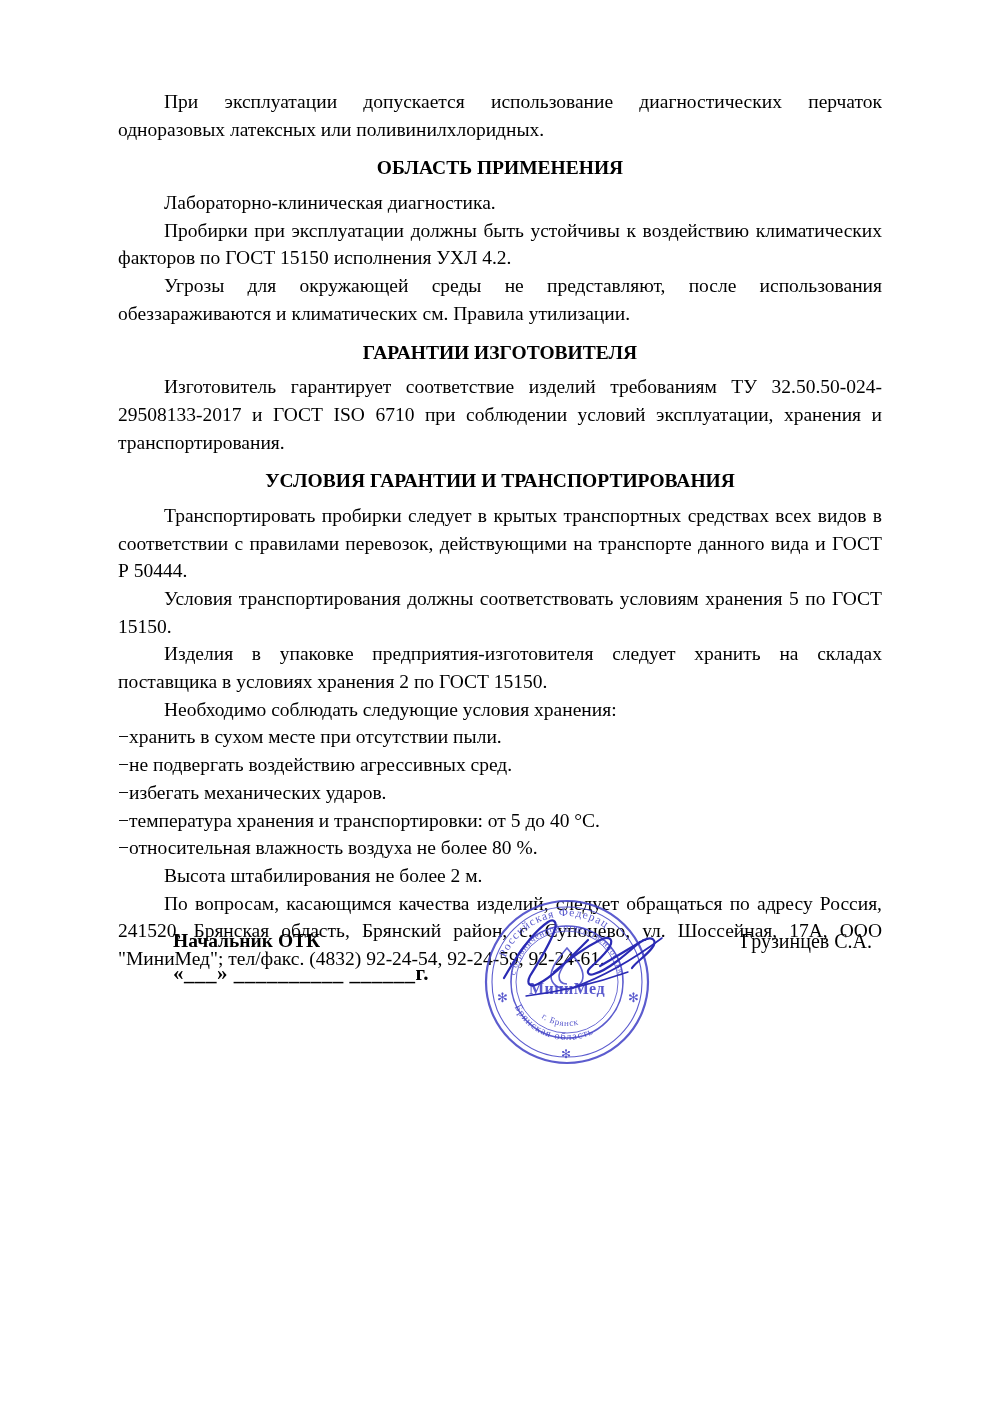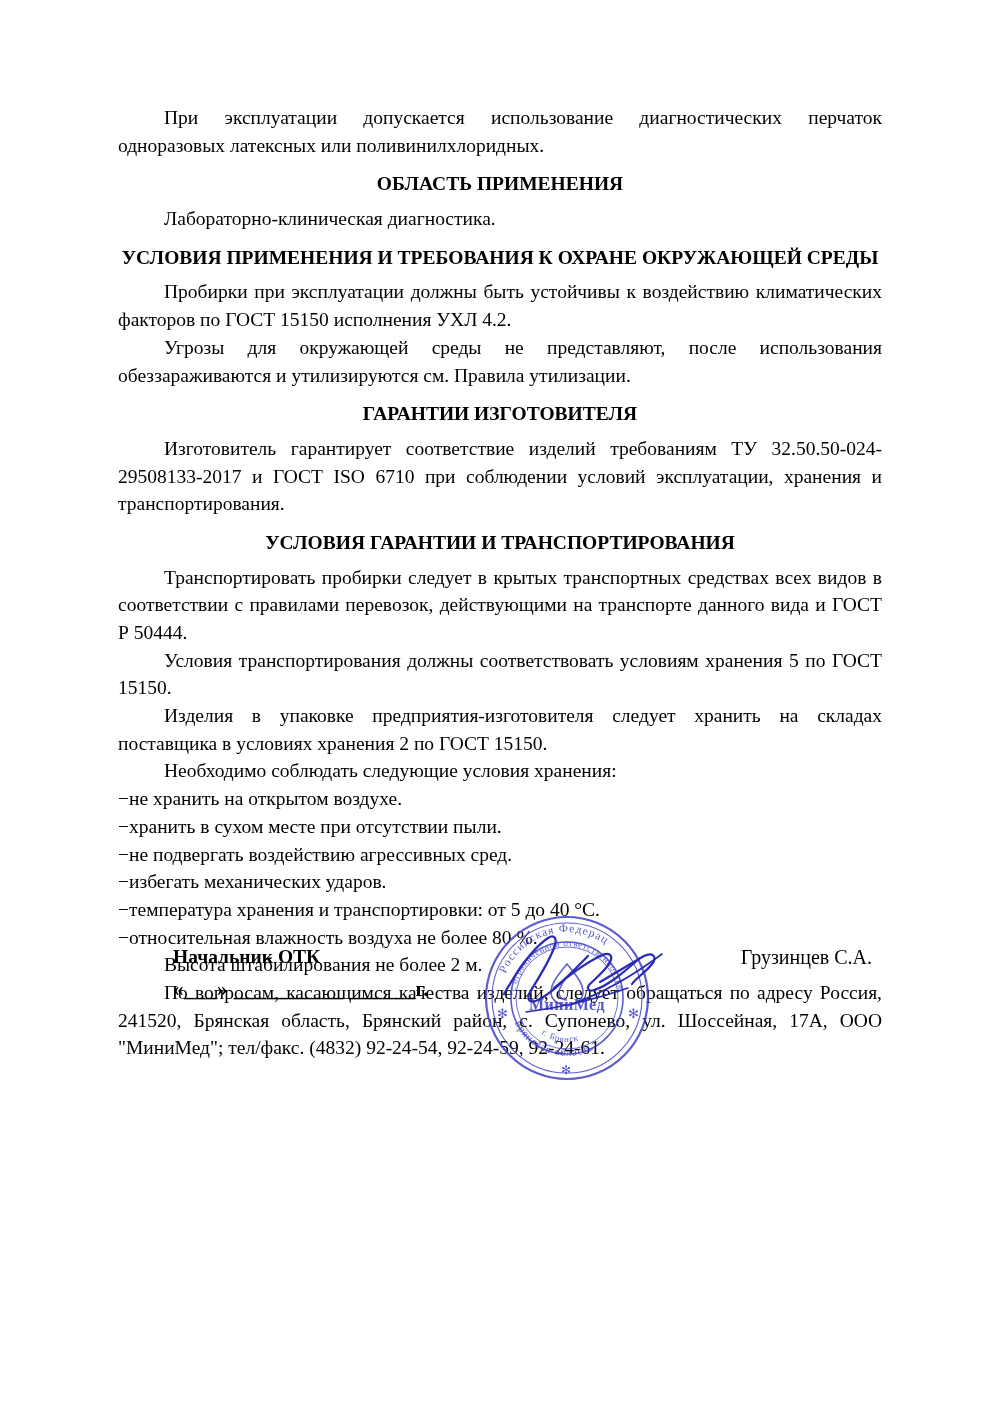--- a/index.html
+++ b/index.html
@@ -10,21 +10,21 @@
   body {
     width: 1000px;
     height: 1414px;
     position: relative;
     font-family: "Liberation Serif", "DejaVu Serif", serif;
     color: #000000;
   }
   .page {
     position: absolute;
     left: 0;
-    top: 16px;
+    top: 0;
     width: 1000px;
     height: 1232px;
     overflow: hidden;
   }
   .content {
     position: absolute;
     left: 118px;
     top: 88px;
     width: 764px;
   }
@@ -108,40 +108,36 @@
 
   <div class="content">
 
     <p class="indent">При эксплуатации допускается использование диагностических перчаток одноразовых латексных или поливинилхлоридных.</p>
 
     <div class="h-block">
       <p class="center">ОБЛАСТЬ ПРИМЕНЕНИЯ</p>
     </div>
     <p class="indent">Лабораторно-клиническая диагностика.</p>
 
-    <div class="h-block">
-      <p class="center">УСЛОВИЯ ПРИМЕНЕНИЯ И ТРЕБОВАНИЯ К ОХРАНЕ ОКРУЖАЮЩЕЙ СРЕДЫ</p>
-    </div>
     <p class="indent">Пробирки при эксплуатации должны быть устойчивы к воздействию климатических факторов по ГОСТ 15150 исполнения УХЛ 4.2.</p>
-    <p class="indent">Угрозы для окружающей среды не представляют, после использования обеззараживаются и утилизируются см. Правила утилизации.</p>
+    <p class="indent">Угрозы для окружающей среды не представляют, после использования обеззараживаются и климатических см. Правила утилизации.</p>
 
     <div class="h-block">
       <p class="center">ГАРАНТИИ ИЗГОТОВИТЕЛЯ</p>
     </div>
     <p class="indent">Изготовитель гарантирует соответствие изделий требованиям ТУ 32.50.50-024-29508133-2017 и ГОСТ ISO 6710 при соблюдении условий эксплуатации, хранения и транспортирования.</p>
 
     <div class="h-block">
       <p class="center">УСЛОВИЯ ГАРАНТИИ И ТРАНСПОРТИРОВАНИЯ</p>
     </div>
     <p class="indent">Транспортировать пробирки следует в крытых транспортных средствах всех видов в соответствии с правилами перевозок, действующими на транспорте данного вида и ГОСТ Р 50444.</p>
     <p class="indent">Условия транспортирования должны соответствовать условиям хранения 5 по ГОСТ 15150.</p>
     <p class="indent">Изделия в упаковке предприятия-изготовителя следует хранить на складах поставщика в условиях хранения 2 по ГОСТ 15150.</p>
     <p class="indent">Необходимо соблюдать следующие условия хранения:</p>
 
-    <p class="dash-item">−не хранить на открытом воздухе.</p>
     <p class="dash-item">−хранить в сухом месте при отсутствии пыли.</p>
     <p class="dash-item">−не подвергать воздействию агрессивных сред.</p>
     <p class="dash-item">−избегать механических ударов.</p>
     <p class="dash-item">−температура хранения и транспортировки: от 5 до 40 °С.</p>
     <p class="dash-item">−относительная влажность воздуха не более 80 %.</p>
 
     <p class="indent">Высота штабилирования не более 2 м.</p>
     <p class="indent">По вопросам, касающимся качества изделий, следует обращаться по адресу Россия, 241520, Брянская область, Брянский район, с. Супонево, ул. Шоссейная, 17А, ООО "МиниМед"; тел/факс. (4832) 92-24-54, 92-24-59, 92-24-61.</p>
 
   </div>

